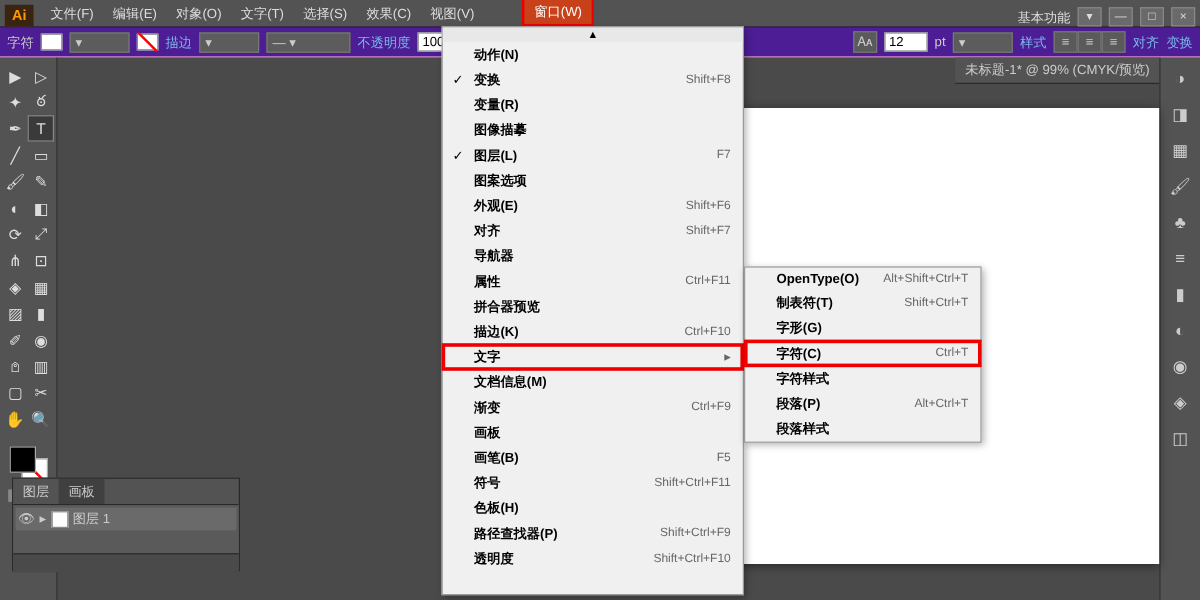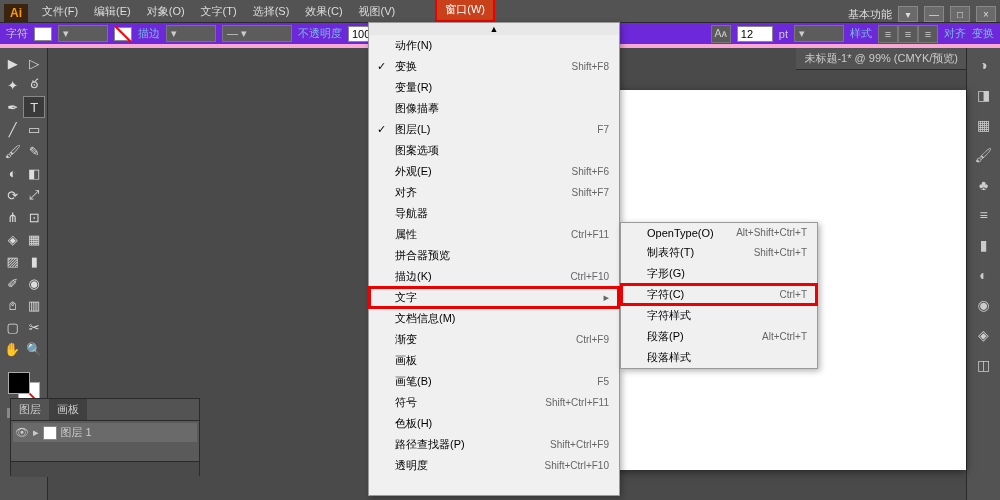--- a/index.html
+++ b/index.html
@@ -3,21 +3,21 @@
 <meta charset="utf-8">
 <style>
 * { margin: 0; padding: 0; box-sizing: border-box; font-family: "Microsoft YaHei", Arial, sans-serif; font-size: 11px; }
 body { background: #535353; width: 1000px; height: 500px; overflow: hidden; position: relative; }
 .top-menubar { background: #535353; height: 22px; display: flex; align-items: flex-end; padding: 0 4px; color: #ddd; }
 .app-logo { background: #3a2410; color: #ff9a00; font-weight: bold; padding: 2px 6px; font-size: 12px; margin-right: 6px; }
 .menu-item { padding: 3px 8px; cursor: pointer; color: #ddd; }
 .menu-item.active { background: #c8411a; border: 2px solid #e00; color: #fff; margin-left: 32px; }
 .menubar-right { margin-left: auto; display: flex; align-items: center; gap: 6px; }
 .win-btn { width: 20px; height: 16px; background: #6a6a6a; border: 1px solid #888; display: inline-flex; align-items: center; justify-content: center; color: #ddd; font-size: 10px; }
-.control-bar { background: #6d28d9; height: 26px; display: flex; align-items: center; padding: 0 6px; color: #ccc; gap: 6px; border-top: 1px solid #2a2a2a; border-bottom: 4px solid #f9a8d4; }
+.control-bar { background: #4c1d95; height: 26px; display: flex; align-items: center; padding: 0 6px; color: #ccc; gap: 6px; border-top: 1px solid #2a2a2a; border-bottom: 1px solid #f9a8d4; }
 .ctrl-label { color: #ccc; }
 .ctrl-swatch { width: 18px; height: 14px; background: #fff; border: 1px solid #888; }
 .ctrl-select { background: #5c5c5c; border: 1px solid #777; color: #ccc; padding: 1px 4px; min-width: 50px; display: inline-flex; align-items: center; }
 .ctrl-input { background: #fff; border: 1px solid #888; color: #000; width: 36px; padding: 1px 3px; }
 .ctrl-btn-group { display: flex; }
 .ctrl-btn { width: 20px; height: 18px; background: #5a5a5a; border: 1px solid #777; display: inline-flex; align-items: center; justify-content: center; color: #ccc; }
 .link-text { color: #7ab8e8; cursor: pointer; }
 .spacer { flex: 1; }
 
 .main { display: flex; height: 452px; }
@@ -38,21 +38,21 @@
 .canvas-wrap { flex: 1; background: #4a4a4a; display: flex; align-items: flex-start; justify-content: flex-start; padding: 20px 0 0 150px; position: relative; }
 .artboard { background: #fff; width: 560px; height: 380px; box-shadow: 0 2px 8px rgba(0,0,0,.5); padding: 120px 30px; color: #0f172a; font-size: 12px; }
 
 .right-tools { width: 34px; background: #535353; border-left: 1px solid #2a2a2a; padding: 6px 2px; display: flex; flex-direction: column; gap: 8px; align-items: center; }
 .rt-icon { width: 22px; height: 22px; color: #ccc; display: flex; align-items: center; justify-content: center; font-size: 14px; cursor: pointer; }
 
 .dropdown { position: absolute; background: #f0f0f0; border: 1px solid #999; box-shadow: 2px 2px 6px rgba(0,0,0,.3); z-index: 100; font-size: 11px; color: #000; }
 .dropdown1 { left: 368px; top: 22px; width: 252px; }
 .dropdown2 { left: 620px; top: 222px; width: 198px; }
 .dd-row { display: flex; align-items: center; padding: 3px 10px 3px 26px; cursor: pointer; position: relative; min-height: 19px; }
-.dd-label { flex: 1; }
+.dd-label { flex: 1; font-weight: bold; }
 .dd-short { color: #666; font-size: 10px; }
 .dd-arrow { color: #666; margin-left: 4px; }
 .dd-check::before { content: "✓"; position: absolute; left: 8px; color: #000; }
 .dd-highlight { outline: 3px solid #e00; outline-offset: -2px; }
 .dd-scroll-up { text-align: center; font-size: 9px; padding: 1px; background: #e8e8e8; }
 
 .layers-panel { position: absolute; left: 10px; top: 398px; width: 190px; height: 78px; background: #535353; border: 1px solid #2a2a2a; color: #ccc; font-size: 10px; z-index: 50; }
 .lp-tabs { display: flex; border-bottom: 1px solid #2a2a2a; }
 .lp-tab { padding: 3px 8px; background: #404040; }
 .lp-tab.active { background: #535353; }

